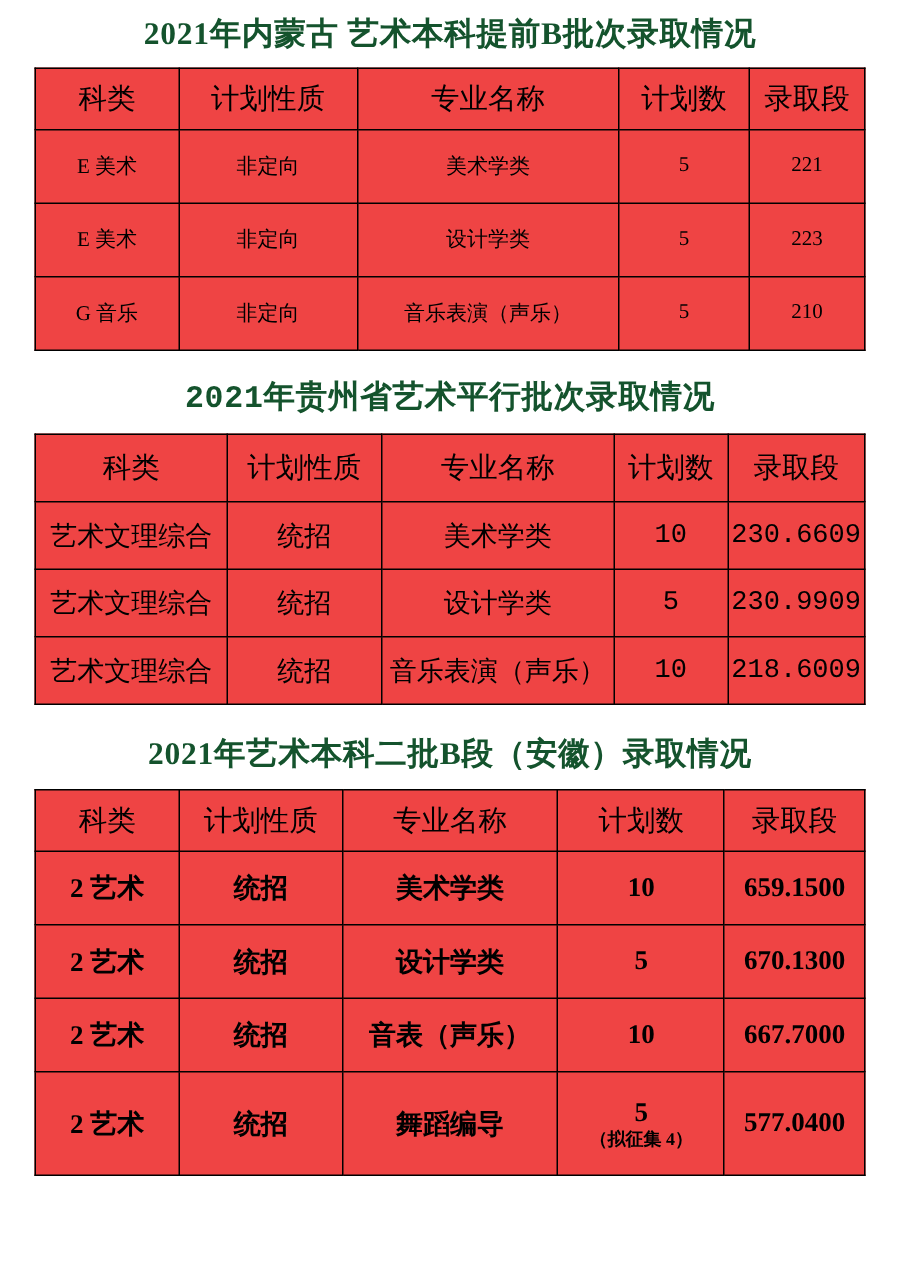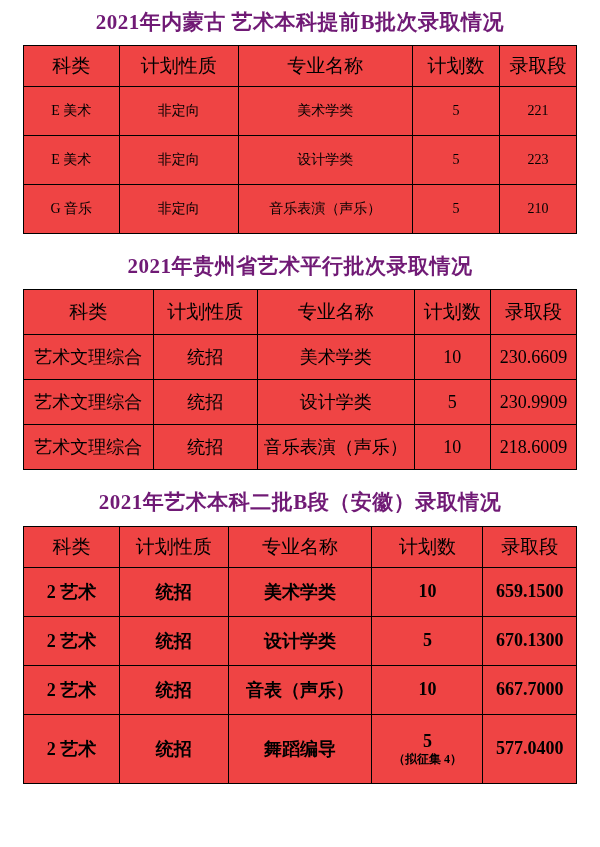--- a/index.html
+++ b/index.html
@@ -23,21 +23,21 @@
   .section {
     width: 100%;
   }
   .section-title {
     text-align: center;
     font-size: 21px;
     font-weight: 700;
     letter-spacing: 0.5px;
     line-height: 1.2;
     padding: 6px 0 8px 0;
-    color: #701a75;
+    color: #14532d;
   }
   table.tbl {
     border-collapse: collapse;
     margin: 0 auto;
     background: #ef4444;
   }
   table.tbl td, table.tbl th {
     border: 1.2px solid #000;
     text-align: center;
     vertical-align: middle;
@@ -110,21 +110,21 @@
   .stack-main {
     display: block;
     line-height: 1.25;
   }
   .stack-sub {
     display: block;
     line-height: 1.25;
     font-size: 12px;
   }
   .sec1 { padding-top: 4px; }
-  .sec2 { padding-top: 14px; }
+  .sec2 { padding-top: 14px; font-family: Liberation Mono, monospace; }
   .sec3 { padding-top: 14px; }
 </style>
 </head>
 <body>
 
 <div class="page">
 
   <div class="section sec1">
     <div class="section-title">2021年内蒙古 艺术本科提前B批次录取情况</div>
     <table class="tbl" id="tbl-neimenggu">

